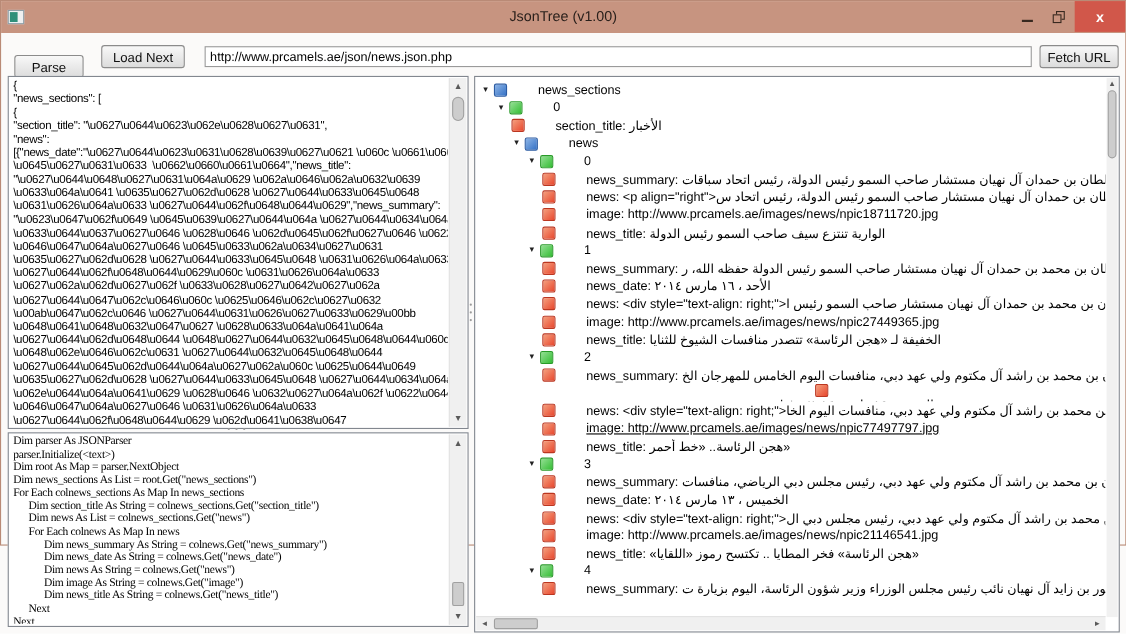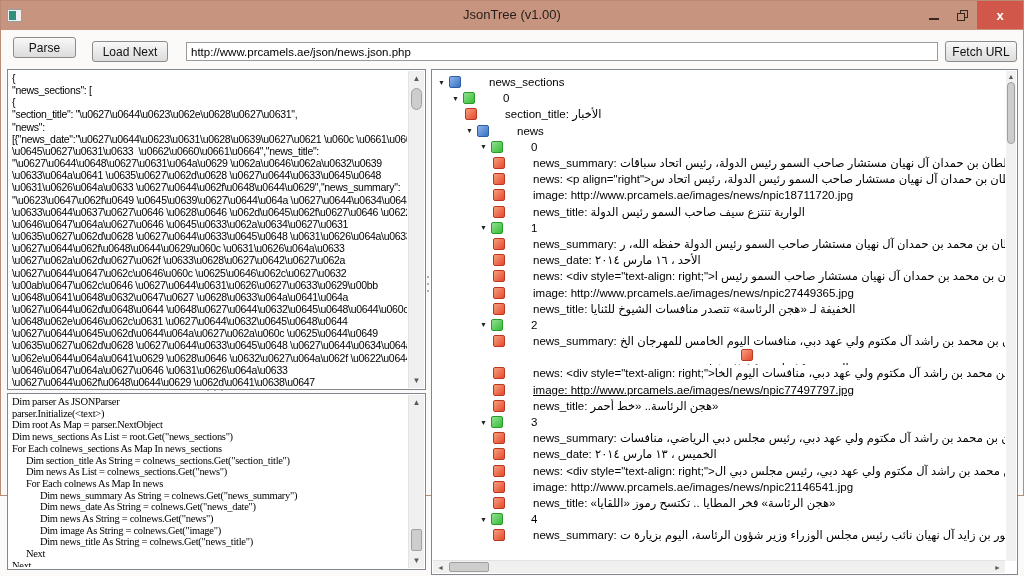--- a/index.html
+++ b/index.html
@@ -25,21 +25,21 @@
   .restore-glyph .front { position:absolute; left:0; bottom:0; width:8px; height:8px;
                           border:1px solid #38281f; background:#c79480; }
   .close-btn { width:46px; height:28px; background:#d1574a; color:#fff; display:flex;
                align-items:center; justify-content:center; font-size:13px; font-weight:bold; }
 
   
   .btn { position:absolute; height:21px; background:linear-gradient(#f8f8f8,#dcdcdc);
          border:1px solid #8b8b8b; border-radius:3px; font-size:12px; color:#111;
          display:flex; align-items:center; justify-content:center;
          font-family:"Liberation Sans",sans-serif; }
-  #parse-btn { left:12px; top:36px; width:63px; }
+  #parse-btn { left:12px; top:49px; width:63px; }
   #loadfile-btn { left:91px; top:40px; width:76px; }
   #fetchurl-btn { left:944px; top:40px; width:72px; }
   #url-input { position:absolute; left:185px; top:41px; width:752px; height:19px;
                border:1px solid #9a9a9a; font-size:11.5px; padding:1px 4px;
                font-family:"Liberation Sans",sans-serif; color:#000; background:#fff; }
 
   
   .panel { position:absolute; background:#fff; border:1px solid #82878f; overflow:hidden; }
   #json-panel { left:6px; top:68px; width:419px; height:321px; }
   #code-panel { left:6px; top:392px; width:419px; height:177px; }

